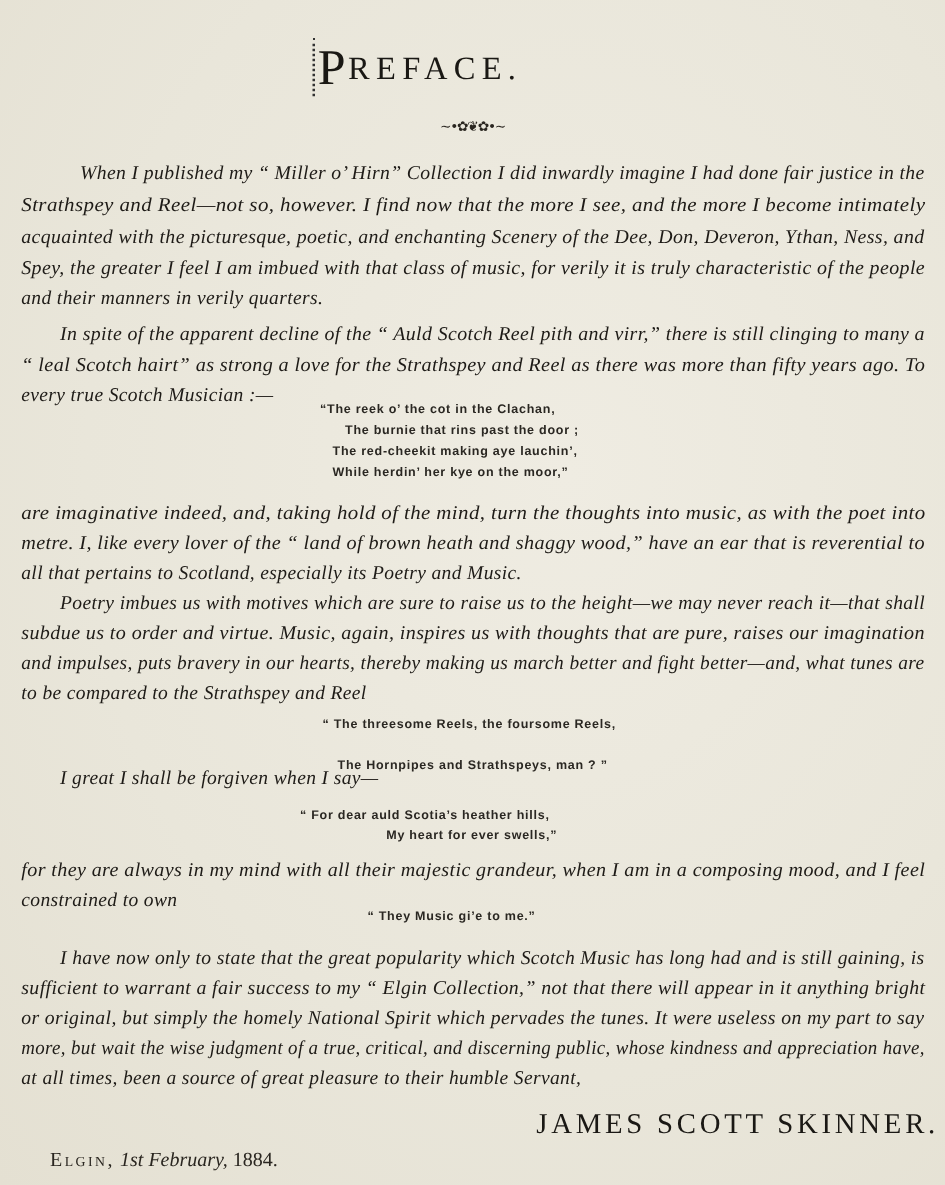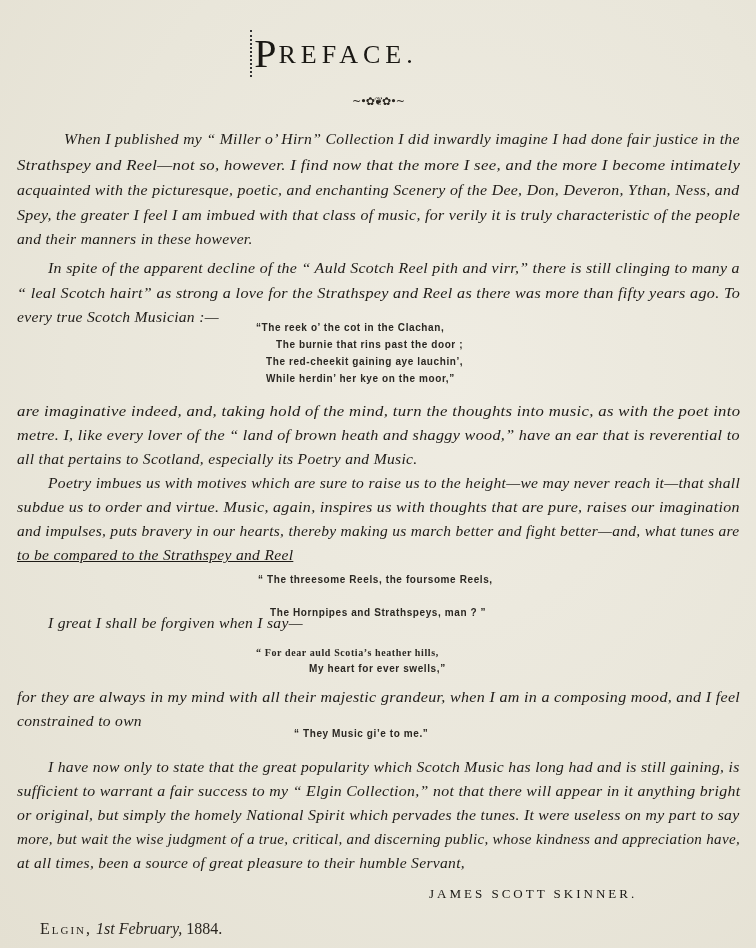--- a/index.html
+++ b/index.html
@@ -26,67 +26,67 @@
   .line {
     position:absolute; font-family:"Liberation Serif", serif; font-style:italic;
     font-size:15.6px; white-space:nowrap; color:#1e1b17; letter-spacing:0.3px;
   }
   .quote {
     position:absolute; font-family:"Liberation Sans", sans-serif; font-weight:bold;
     font-size:10px; white-space:nowrap; color:#2a2722; letter-spacing:0.6px;
   }
   .sig {
     position:absolute; top:886px; left:429px;
-    font-family:"Liberation Serif", serif; font-size:13px; letter-spacing:3px; color:#1a1814;
+    font-family:"Liberation Serif", serif; font-size:23px; letter-spacing:3px; color:#1a1814;
   }
   .place {
     position:absolute; top:920px; left:40px;
     font-family:"Liberation Serif", serif; font-size:16px; color:#2a2620;
   }
   .place .sc { font-variant:small-caps; letter-spacing:2px; }
   .place i { font-style:italic; }
 </style>
 </head>
 <body>
 
 <div class="title">
   <span class="drop">P</span><span>REFACE.</span>
 </div>
 <div class="ornament">~•✿❦✿•~</div>
 
 <div class="line" style="top: 130px; left: 64px; transform-origin: left top; transform: scaleX(1.009);">When I published my “ Miller o’ Hirn” Collection I did inwardly imagine I had done fair justice in the</div>
 <div class="line" style="top: 156px; left: 17px; transform-origin: left top; transform: scaleX(1.0759);">Strathspey and Reel—not so, however.  I find now that the more I see, and the more I become intimately</div>
 <div class="line" style="top: 181px; left: 17px; transform-origin: left top; transform: scaleX(1.0169);">acquainted with the picturesque, poetic, and enchanting Scenery of the Dee, Don, Deveron, Ythan, Ness, and</div>
 <div class="line" style="top: 206px; left: 17px; transform-origin: left top; transform: scaleX(1.0226);">Spey, the greater I feel I am imbued with that class of music, for verily it is truly characteristic of the people</div>
-<div class="line" style="top:230px;left:17px;">and their manners in these however.</div>
+<div class="line" style="top:230px;left:17px;">and their manners in verily quarters.</div>
 
 <div class="line" style="top: 259px; left: 48px; transform-origin: left top; transform: scaleX(1.0191);">In spite of the apparent decline of the “ Auld Scotch Reel pith and virr,” there is still clinging to many a</div>
 <div class="line" style="top: 284px; left: 17px; transform-origin: left top; transform: scaleX(1.0373);">“ leal Scotch hairt”  as strong a love for the Strathspey and Reel as there was more than fifty years ago.    To</div>
 <div class="line" style="top:308px;left:17px;">every true Scotch Musician :—</div>
 
 <div class="quote" style="top:322px;left:256px;">“The reek o’ the cot in the Clachan,</div>
 <div class="quote" style="top:339px;left:276px;">The burnie that rins past the door ;</div>
-<div class="quote" style="top:356px;left:266px;">The red-cheekit gaining aye lauchin’,</div>
+<div class="quote" style="top:356px;left:266px;">The red-cheekit making aye lauchin’,</div>
 <div class="quote" style="top:373px;left:266px;">While herdin’ her kye on the moor,”</div>
 
 <div class="line" style="top: 402px; left: 17px; transform-origin: left top; transform: scaleX(1.0711);">are imaginative indeed, and, taking hold of the mind, turn the thoughts into music, as with the poet into</div>
 <div class="line" style="top: 426px; left: 17px; transform-origin: left top; transform: scaleX(1.0358);">metre.  I, like every lover of the “ land of brown heath and shaggy wood,” have an ear that is reverential to</div>
 <div class="line" style="top:450px;left:17px;">all that pertains to Scotland, especially its Poetry and Music.</div>
 
 <div class="line" style="top: 474px; left: 48px; transform-origin: left top; transform: scaleX(1.0029);">Poetry imbues us with motives which are sure to raise us to the height—we may never reach it—that shall</div>
 <div class="line" style="top: 498px; left: 17px; transform-origin: left top; transform: scaleX(1.0299);">subdue us to order and virtue.   Music, again, inspires us with thoughts that are pure, raises our imagination</div>
 <div class="line" style="top: 522px; left: 17px; transform-origin: left top; transform: scaleX(0.9945);">and impulses, puts bravery in our hearts, thereby making us march better and fight better—and, what tunes are</div>
-<div class="line" style="top:546px;left:17px;text-decoration:underline;">to be compared to the Strathspey and Reel</div>
+<div class="line" style="top:546px;left:17px;">to be compared to the Strathspey and Reel</div>
 
 <div class="quote" style="top:574px;left:258px;">“ The threesome Reels, the foursome Reels,</div>
 <div class="quote" style="top:590px;left:270px;margin-top:17px;">The Hornpipes and Strathspeys, man ? ”</div>
 
 <div class="line" style="top:614px;left:48px;">I great I shall be forgiven when I say—</div>
 
-<div class="quote" style="top:647px;left:256px;font-family:Liberation Serif, serif;">“ For dear auld Scotia’s heather hills,</div>
+<div class="quote" style="top:647px;left:240px;">“ For dear auld Scotia’s heather hills,</div>
 <div class="quote" style="top:663px;left:276px;padding-left:33px;">My heart for ever swells,”</div>
 
 <div class="line" style="top: 688px; left: 17px; transform-origin: left top; transform: scaleX(1.0299);">for they are always in my mind with all their majestic grandeur, when I am in a composing mood, and I feel</div>
 <div class="line" style="top:712px;left:17px;">constrained to own</div>
 
 <div class="quote" style="top:728px;left:294px;">“ They Music gi’e to me.”</div>
 
 <div class="line" style="top: 758px; left: 48px; transform-origin: left top; transform: scaleX(1.0044);">I have now only to state that the great popularity which Scotch Music has long had and is still gaining, is</div>
 <div class="line" style="top: 782px; left: 17px; transform-origin: left top; transform: scaleX(1.0169);">sufficient to warrant a fair success to my “ Elgin Collection,” not that there will appear in it anything bright</div>
 <div class="line" style="top: 806px; left: 17px; transform-origin: left top; transform: scaleX(1.0112);">or original, but simply the homely National Spirit which pervades the tunes.  It were useless on my part to say</div>

